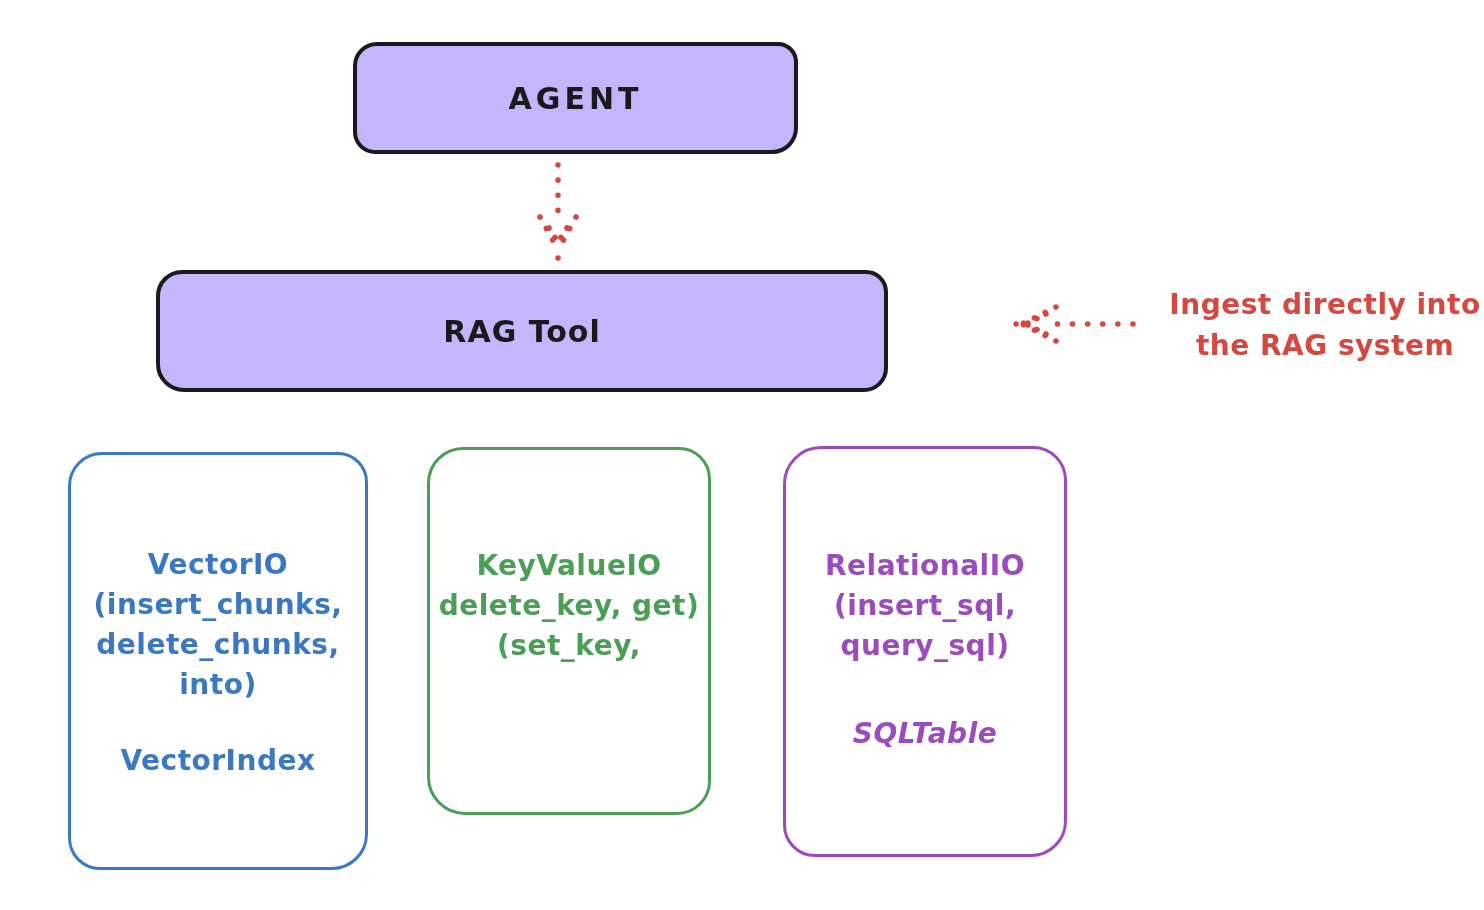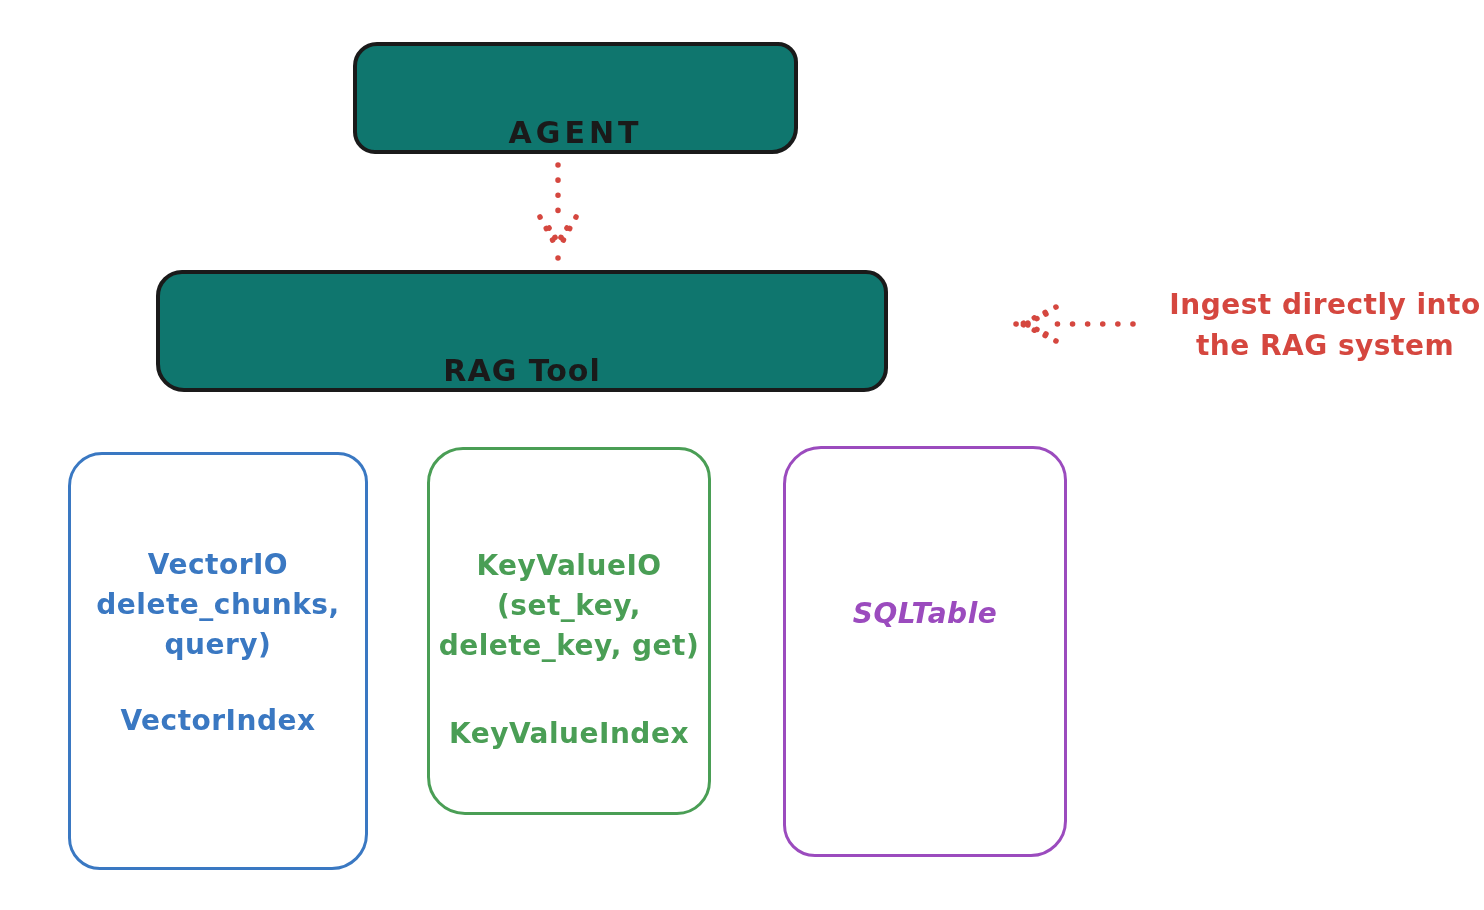--- a/index.html
+++ b/index.html
@@ -12,23 +12,23 @@
     position: relative;
     width: 1484px;
     height: 910px;
     background: #ffffff;
     overflow: hidden;
   }
   .box {
     position: absolute;
     box-sizing: border-box;
     display: flex;
-    align-items: flex-end;
+    align-items: center;
     justify-content: center;
-    background: #0f766e;
+    background: #c4b5fd;
   }
   
   .agent-box {
     left: 353px; top: 42px;
     width: 445px; height: 112px;
     border: 4px solid #1a1a1a;
     border-radius: 24px 20px 26px 22px;
     font-size: 30px;
     font-weight: 700;
     letter-spacing: 4px;
@@ -145,32 +145,37 @@
   </svg>
 
   <div class="annotation">
     <div>Ingest directly into</div>
     <div>the RAG system</div>
   </div>
 
   <div class="backend backend-blue">
     <div class="backend-lines">
       <span>VectorIO</span>
+      <span>(insert_chunks,</span>
       <span>delete_chunks,</span>
-      <span>query)</span>
+      <span>into)</span>
     </div>
     <div class="index-label-blue">VectorIndex</div>
   </div>
 
   <div class="backend backend-green">
     <div class="backend-lines">
       <span>KeyValueIO</span>
+      <span>delete_key, get)</span>
       <span>(set_key,</span>
-      <span>delete_key, get)</span>
     </div>
-    <div class="index-label-green">KeyValueIndex</div>
   </div>
 
   <div class="backend backend-purple">
+    <div class="backend-lines">
+      <span>RelationalIO</span>
+      <span>(insert_sql,</span>
+      <span>query_sql)</span>
+    </div>
     <div class="index-label-purple">SQLTable</div>
   </div>
 
 </div>
 
 </body></html>

